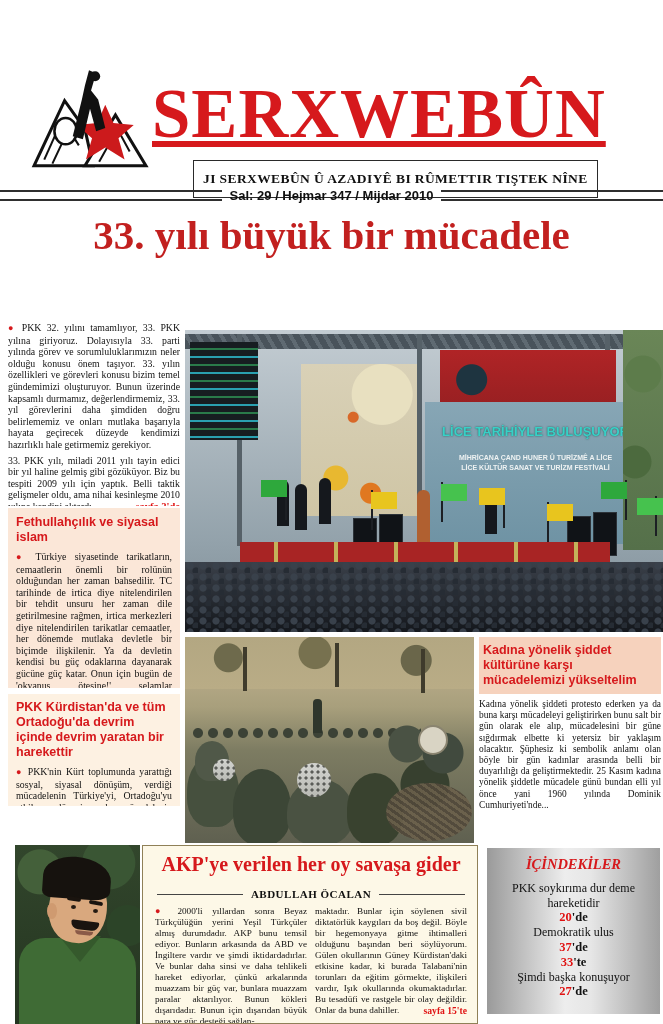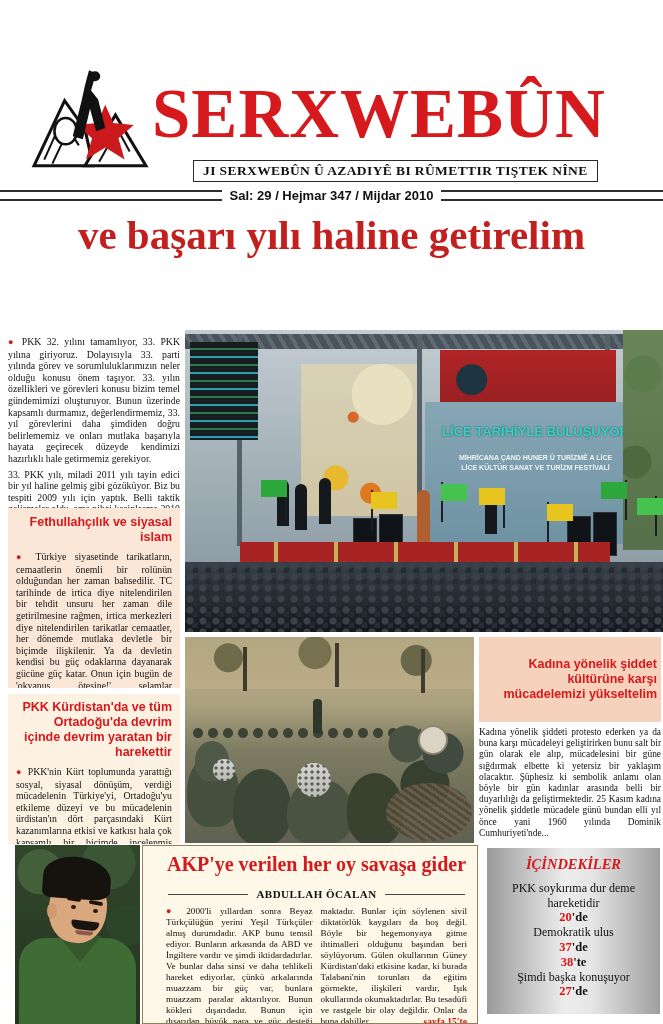--- a/index.html
+++ b/index.html
@@ -2,44 +2,44 @@
 <html style="--brand-red: #d6191c; --headline-red: #c2201f; --pageref-red: #e01212; --box-cream: #fdf1e2; --box-pink: #fbe7d8; --band-pink: #f6d2bd; --akp-cream: #fdf8e7;"><head>
 <meta charset="utf-8">
 <style>
   html,body{margin:0;padding:0;background:#e8e8e8;}
   .page{position:relative;width:663px;height:1024px;background:#ffffff;overflow:hidden;
         font-family:"Liberation Serif",serif;color:#111;}
   
   .logo{position:absolute;left:28px;top:66px;width:122px;height:114px;}
   .mast-title{position:absolute;left:152px;top:70px;width:505px;height:88px;
       font-family:"Liberation Serif",serif;font-weight:bold;font-size:69px;line-height:88px;
-      color:var(--brand-red,#d6191c);letter-spacing:1px;white-space:nowrap;}
+      color:var(--brand-red,#d6191c);letter-spacing:1px;white-space:nowrap;text-decoration:underline;}
   .slogan-box{position:absolute;left:193px;top:160px;border:1.5px solid #2a2a2a;
-      padding:2px 9px;font-size:13.5px;font-weight:bold;letter-spacing:.4px;white-space:nowrap;}
+      padding:10px 9px;font-size:13.5px;font-weight:bold;letter-spacing:.4px;white-space:nowrap;}
   .dateline{position:absolute;left:0;top:188px;width:663px;display:flex;align-items:center;gap:8px;}
   .rule-double{flex:1;height:7px;border-top:2px solid #2f2f2f;border-bottom:2px solid #2f2f2f;}
   .dateline .txt{font-family:"Liberation Sans",sans-serif;font-weight:bold;font-size:13px;white-space:nowrap;}
   
   .headline{position:absolute;left:0;top:212px;width:663px;text-align:center;
       color:var(--headline-red,#c2201f);font-weight:bold;font-size:41px;line-height:47px;
       font-family:"Liberation Serif",serif;}
   
   .col-block{position:absolute;overflow:hidden;}
   .body-txt{font-size:9.8px;line-height:11.6px;text-align:justify;}
   .bullet{color:var(--brand-red,#d6191c);font-size:9px;}
   .pageref{float:right;color:var(--pageref-red,#e01212);font-weight:bold;font-size:10.5px;}
   .box-title{font-family:"Liberation Sans",sans-serif;font-weight:bold;font-size:12.5px;
-      line-height:15px;color:var(--brand-red,#d6191c);text-align:right;margin:0 0 6px 0;}
-  .lead-block{left:8px;top:336px;width:172px;height:184px;}
+      line-height:15px;color:var(--brand-red,#d6191c);text-align:left;margin:0 0 6px 0;}
+  .lead-block{left:8px;top:322px;width:172px;height:184px;}
   .feth-box{left:8px;top:508px;width:172px;height:180px;background:var(--box-pink,#fbe7d8);
       padding:7px 8px;box-sizing:border-box;}
-  .pkk-box{left:8px;top:694px;width:172px;height:150px;background:var(--box-cream,#fdf1e2);
+  .pkk-box{left:8px;top:694px;width:172px;height:112px;background:var(--box-cream,#fdf1e2);
       padding:6px 8px;box-sizing:border-box;}
   .kadina-col{left:479px;top:637px;width:182px;height:208px;}
-  .kadina-band{background:var(--band-pink,#f6d2bd);padding:20px 4px;margin-bottom:5px;}
+  .kadina-band{background:var(--band-pink,#f6d2bd);padding:6px 4px;margin-bottom:5px;}
   .kadina-band .box-title{margin:0;}
   p.bp{margin:0 0 4px 0;}
   
   .photo{position:absolute;overflow:hidden;}
   .ph-main{left:185px;top:330px;width:478px;height:302px;background:linear-gradient(#c3ccd2,#93a2ab 70%,#7d8b94);}
   .ph-truss{position:absolute;left:0;top:4px;width:100%;height:15px;background:
       repeating-linear-gradient(60deg,#49535b 0 6px,#5f6a72 6px 10px);}
   .ph-pole{position:absolute;top:4px;width:5px;height:212px;background:#566168;}
   .ph-banner-dark{position:absolute;left:5px;top:12px;width:68px;height:98px;background:#171d21;
       background-image:repeating-linear-gradient(#171d21 0 6px,#2a7a4a 6px 8px,#171d21 8px 14px,#2aa0b0 14px 16px);}
@@ -114,21 +114,21 @@
   .oc-hair{position:absolute;left:28px;top:12px;width:68px;height:42px;background:#16120e;
       border-radius:60% 70% 30% 20%;transform:rotate(4deg);}
   .oc-ear{position:absolute;left:32px;top:58px;width:10px;height:16px;background:#cf9a70;border-radius:50%;}
   .oc-brow{position:absolute;width:14px;height:4px;background:#1a140f;border-radius:2px;}
   .oc-eye{position:absolute;width:5px;height:4px;background:#241a12;border-radius:50%;}
   .oc-mustache{position:absolute;left:56px;top:76px;width:28px;height:9px;background:#1a1410;
       border-radius:2px 2px 8px 8px;transform:rotate(7deg);}
   .oc-mouth{position:absolute;left:60px;top:86px;width:18px;height:4px;background:#8a5a48;border-radius:0 0 8px 8px;transform:rotate(7deg);}
   
   .akp-box{position:absolute;left:142px;top:845px;width:336px;height:179px;box-sizing:border-box;
-      background:var(--akp-cream,#fdf8e7);border:1px solid #8f8057;padding:7px 10px 6px 23px;overflow:hidden;}
+      background:var(--akp-cream,#fdf8e7);border:1px solid #8f8057;padding:7px 10px 6px 12px;overflow:hidden;}
   .akp-title{text-align:center;color:var(--brand-red,#d6191c);font-weight:bold;font-size:20px;
       line-height:23px;font-family:"Liberation Serif",serif;margin:0 0 5px 0;}
   .byline-row{display:flex;align-items:center;gap:8px;margin:12px 2px 6px 2px;justify-content:center;}
   .byline-rule{flex:1;height:1px;background:#444;}
   .byline{font-weight:bold;font-size:11px;letter-spacing:.5px;white-space:nowrap;}
   .akp-cols{display:flex;gap:8px;}
   .akp-col{flex:1;font-size:9.2px;line-height:11px;text-align:justify;}
   
   .contents-box{position:absolute;left:487px;top:848px;width:173px;height:166px;box-sizing:border-box;
       padding:8px 6px;text-align:center;
@@ -158,21 +158,21 @@
   </svg>
   <div class="mast-title">SERXWEBÛN</div>
   <div class="slogan-box">JI SERXWEBÛN Û AZADIYÊ BI RÛMETTIR TIŞTEK NÎNE</div>
   <div class="dateline">
     <div class="rule-double"></div>
     <div class="txt">Sal: 29 / Hejmar 347 / Mijdar 2010</div>
     <div class="rule-double"></div>
   </div>
 
   <div class="headline">
-    <div>ve başarı yılı haline getirelim</div>
+    <div>33. yılı büyük bir mücadele</div>
   </div>
 
   <div class="col-block lead-block">
     <p class="bp body-txt">
       <span class="bullet">●</span>
       <span>PKK 32. yılını tamamlıyor, 33. PKK yılına giriyoruz. Dolayısıyla 33. parti yılında görev ve sorumluluklarımızın neler olduğu konusu önem taşıyor. 33. yılın özellikleri ve görevleri konusu bizim temel gündemimizi oluşturuyor. Bunun üzerinde kapsamlı durmamız, değerlendirmemiz, 33. yıl görevlerini daha şimdiden doğru belirlememiz ve onları mutlaka başarıyla hayata geçirecek düzeyde kendimizi hazırlıklı hale getirmemiz gerekiyor.</span>
     </p>
     <p class="bp body-txt">
       <span>33. PKK yılı, miladi 2011 yılı tayin edici bir yıl haline gelmiş gibi gözüküyor. Biz bu tespiti 2009 yılı için yaptık. Belli taktik gelişmeler oldu, ama nihai kesinleşme 2010 yılına kendini aktardı.</span>
       <span class="pageref">sayfa 2'de</span>
@@ -301,18 +301,18 @@
       </p>
     </div>
   </div>
 
   <div class="contents-box">
     <div class="contents-title">İÇİNDEKİLER</div>
     <div class="toc-label">PKK soykırıma dur deme hareketidir</div>
     <div class="toc-page"><span class="toc-num">20</span><span class="toc-suf">'de</span></div>
     <div class="toc-label">Demokratik ulus</div>
     <div class="toc-page"><span class="toc-num">37</span><span class="toc-suf">'de</span></div>
-    <div class="toc-page"><span class="toc-num">38</span><span class="toc-suf">'te</span></div>
+    <div class="toc-page"><span class="toc-num">33</span><span class="toc-suf">'te</span></div>
     <div class="toc-label">Şimdi başka konuşuyor</div>
     <div class="toc-page"><span class="toc-num">27</span><span class="toc-suf">'de</span></div>
   </div>
 
 </div>
 
 </body></html>

